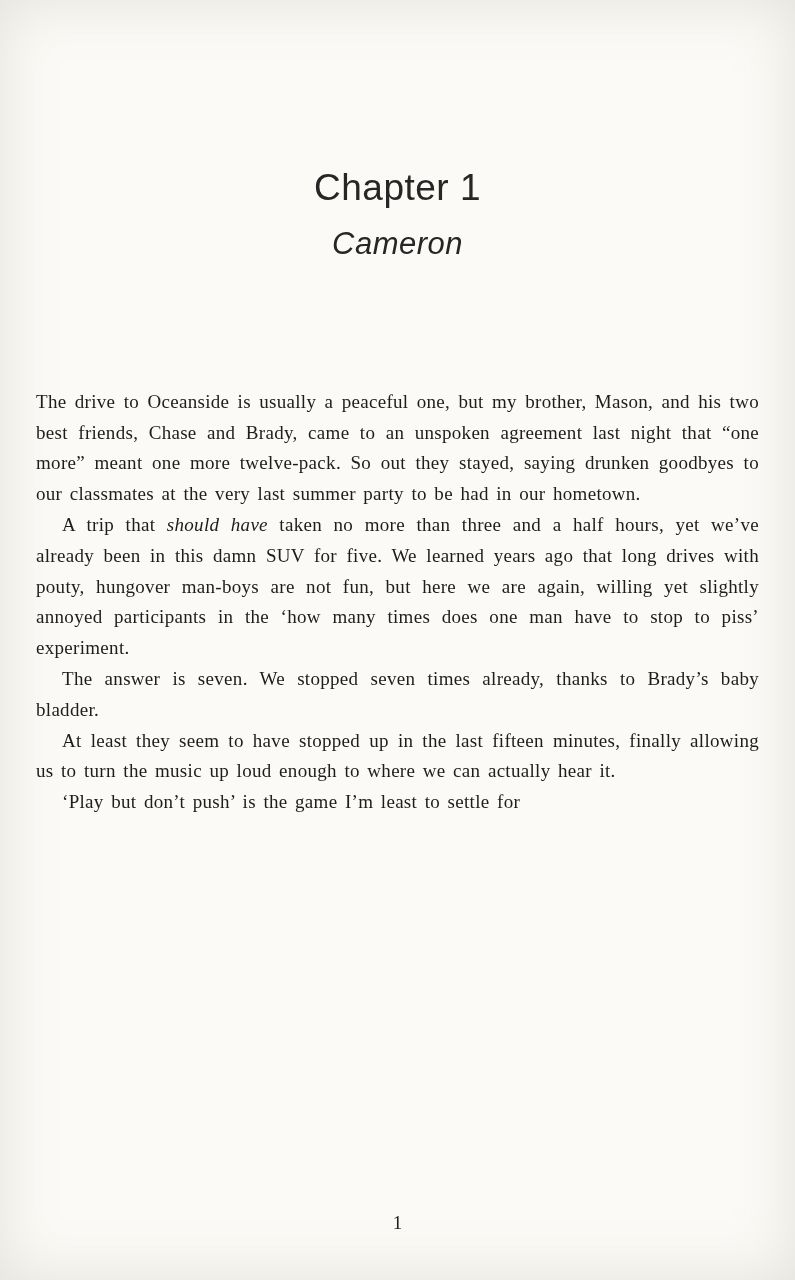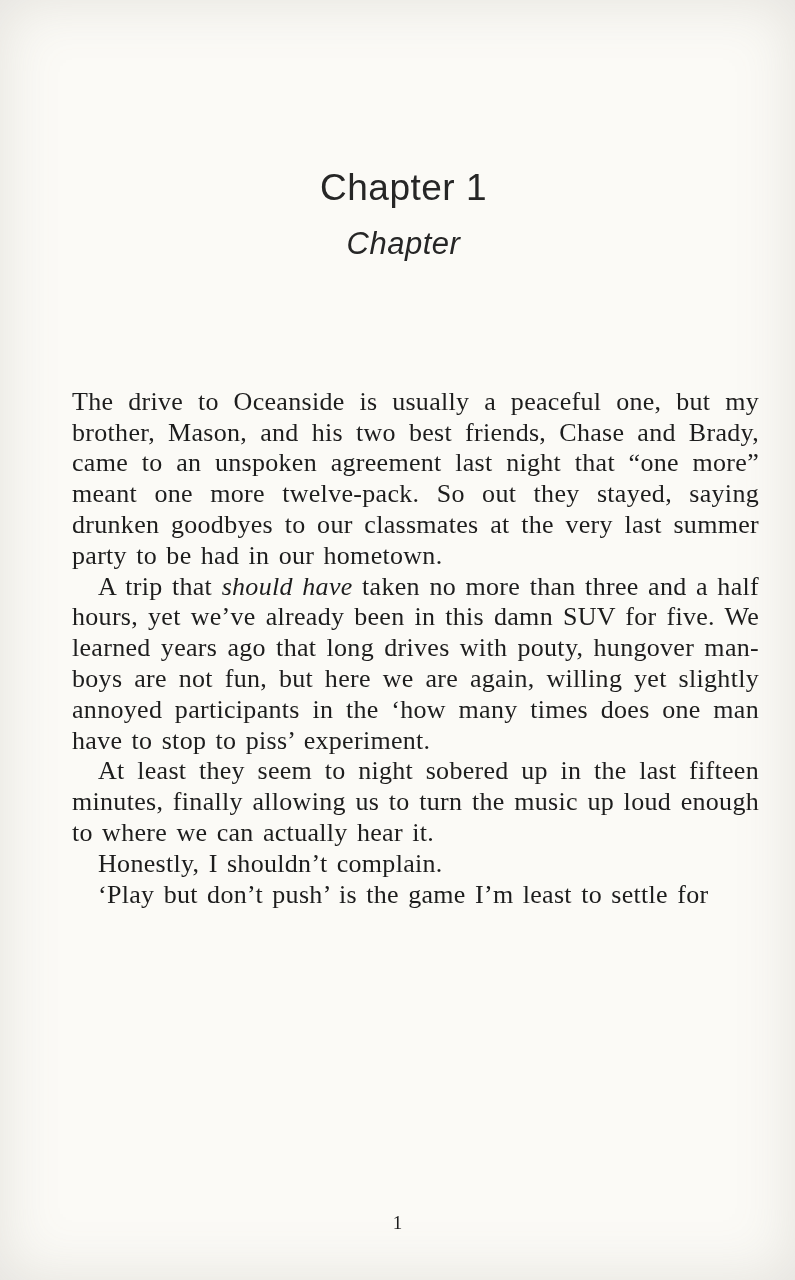--- a/index.html
+++ b/index.html
@@ -11,21 +11,21 @@
     height: 1280px;
     background: #e8e6e1;
     overflow: hidden;
   }
   .page {
     position: relative;
     width: 795px;
     height: 1280px;
     box-sizing: border-box;
     background: #fbfaf6;
-    padding: 168px 36px 0 48px;
+    padding: 168px 36px 0 36px;
     font-family: "Liberation Serif", serif;
     color: #1d1d1d;
     box-shadow: inset 0 0 60px rgba(120,115,105,0.18);
   }
   .chapter-title {
     font-family: "Liberation Sans", sans-serif;
     font-weight: 400;
     font-size: 37px;
     line-height: 1.1;
     text-align: center;
@@ -39,26 +39,25 @@
     font-weight: 400;
     font-size: 31px;
     line-height: 1.1;
     text-align: center;
     margin: 18px 0 0 0;
     color: #262626;
     letter-spacing: 0.5px;
   }
   .body-text {
     margin-top: 126px;
-    font-size: 26px;
+    font-size: 19px;
     line-height: 30.8px;
     text-align: justify;
     letter-spacing: 0.3px;
     word-spacing: 2.5px;
-    margin-left: 24px;
   }
   .body-text p {
     margin: 0;
   }
   .body-text p.indent {
     text-indent: 26px;
   }
   .italic {
     font-style: italic;
     font-family: Liberation Serif, serif;
@@ -71,24 +70,24 @@
     text-align: center;
     font-size: 19px;
     color: #1d1d1d;
   }
 </style>
 </head>
 <body>
 
 <div class="page">
   <h1 class="chapter-title">Chapter 1</h1>
-  <h2 class="chapter-subtitle">Chapter</h2>
+  <h2 class="chapter-subtitle">Cameron</h2>
 
   <div class="body-text" id="paragraphs">
       <p><span>The drive to Oceanside is usually a peaceful one, but my brother, Mason, and his two best friends, Chase and Brady, came to an unspoken agreement last night that “one more” meant one more twelve-pack. So out they stayed, saying drunken goodbyes to our classmates at the very last summer party to be had in our hometown.</span></p>
       <p class="indent"><span>A trip that </span><span class="italic">should have</span><span> taken no more than three and a half hours, yet we’ve already been in this damn SUV for five. We learned years ago that long drives with pouty, hungover man-boys are not fun, but here we are again, willing yet slightly annoyed participants in the ‘how many times does one man have to stop to piss’ experiment.</span></p>
-      <p class="indent"><span>At least they seem to night sobered up in the last fifteen minutes, finally allowing us to turn the music up loud enough to where we can actually hear it.</span></p>
-      <p class="indent"><span>Honestly, I shouldn’t complain.</span></p>
+      <p class="indent"><span>The answer is seven. We stopped seven times already, thanks to Brady’s baby bladder.</span></p>
+      <p class="indent"><span>At least they seem to have stopped up in the last fifteen minutes, finally allowing us to turn the music up loud enough to where we can actually hear it.</span></p>
       <p class="indent"><span>‘Play but don’t push’ is the game I’m least to settle for</span></p>
     </div>
 
   <div class="page-number">1</div>
 </div>
 
 </body></html>

